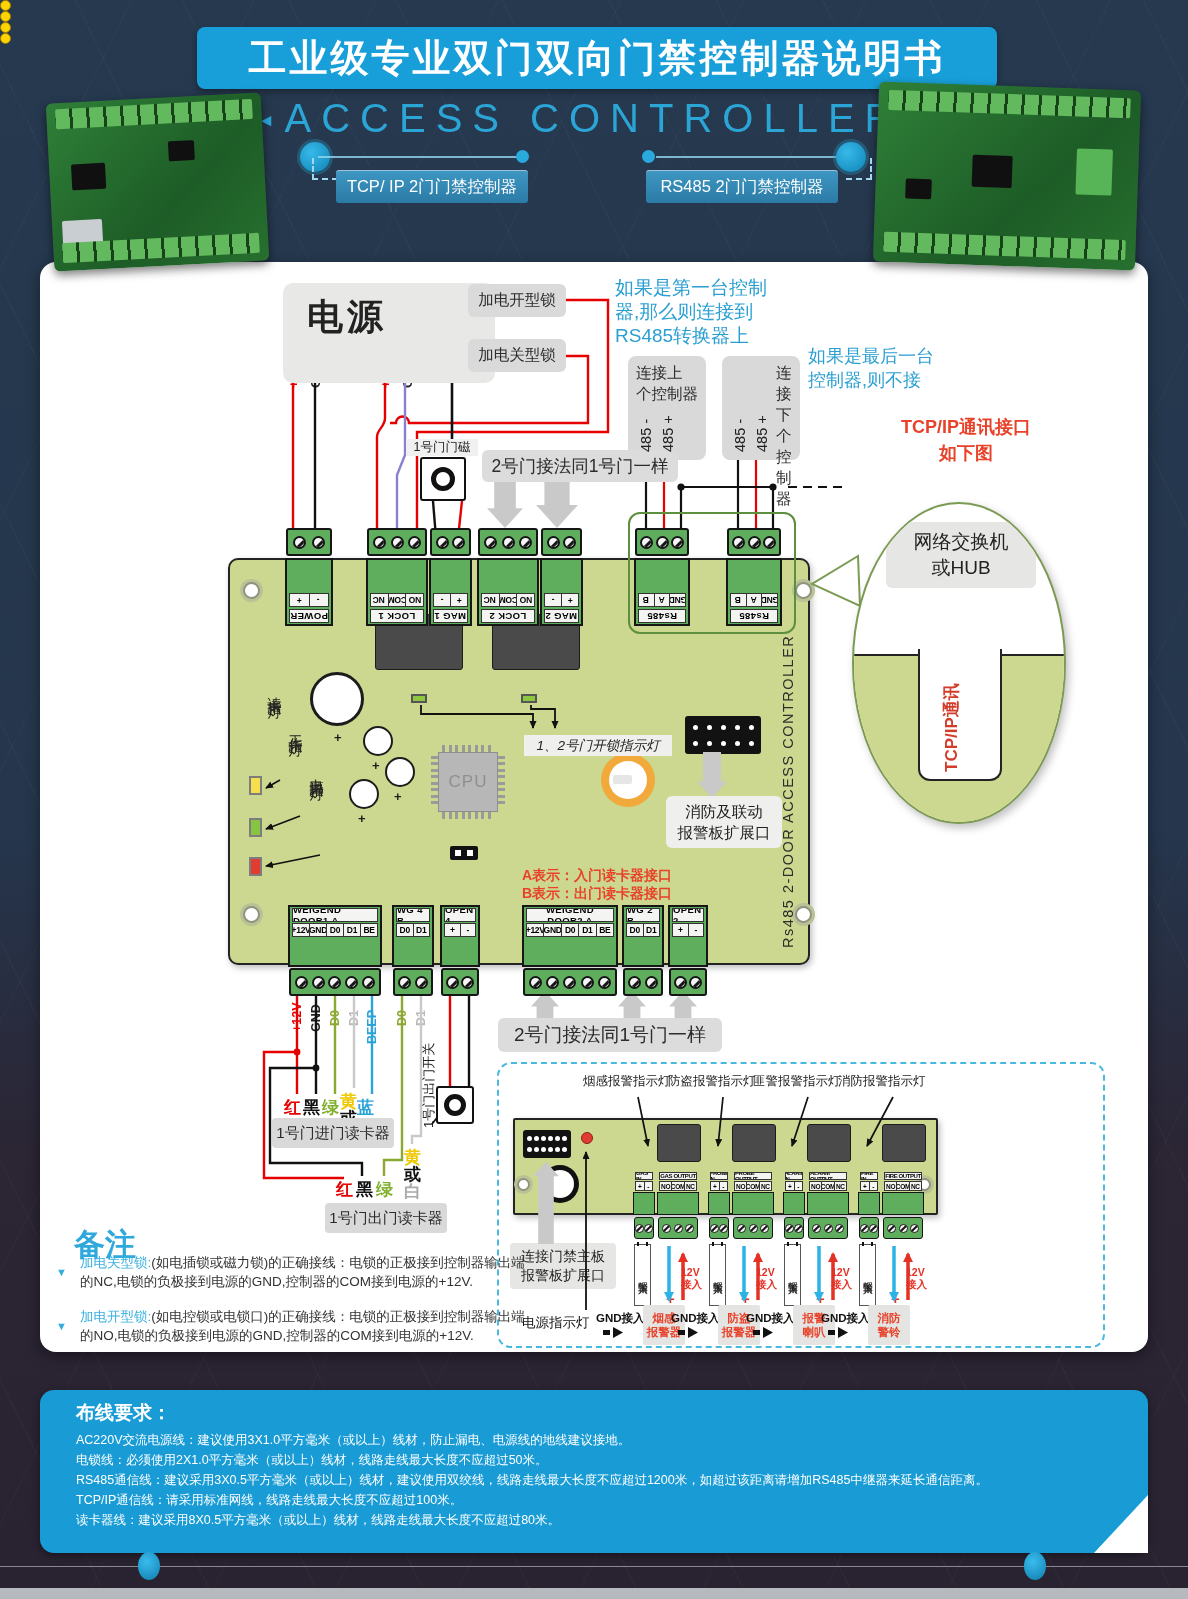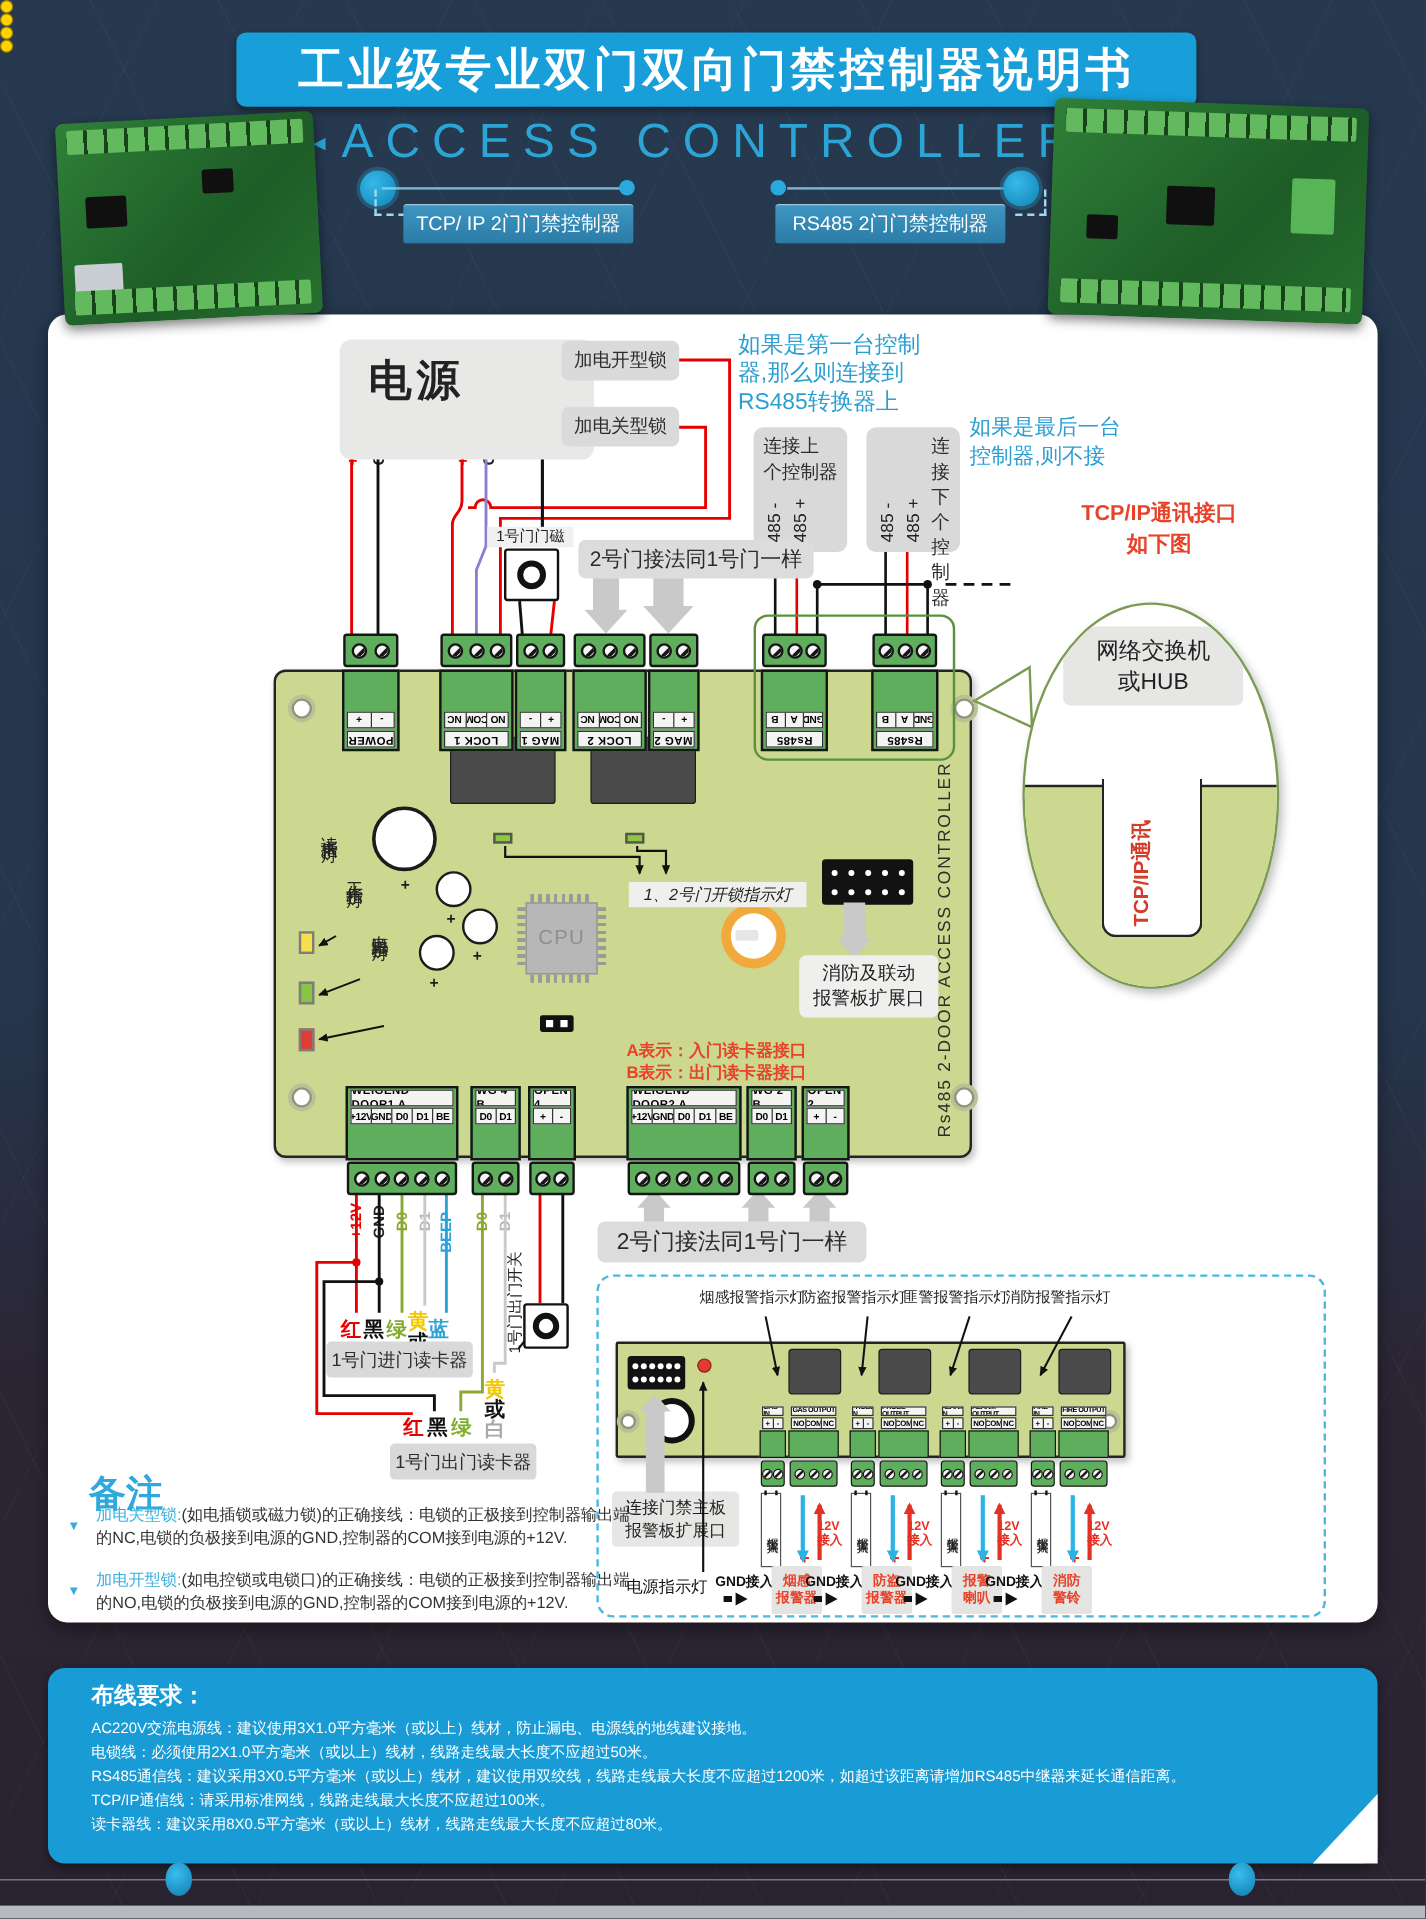--- a/index.html
+++ b/index.html
@@ -643,21 +643,21 @@
           <span>+</span>
           <span>-</span>
         </div>
       </div>
       <div class="bg-screws" style="top: 63px;">
         <span class="screw"></span>
         <span class="screw"></span>
       </div>
     </div>
     <div class="bg" style="left:522px;top:905px;width:96px;height:90px;">
-      <div class="bg-block" style="top: 0px; height: 62px;">
+      <div class="bg-block" style="top: 0px; height: 62px; text-align: center;">
         <div class="strip name" style="top: 1px;">WEIGEND DOOR2 A</div>
         <div class="strip" style="top: 16px;">
           <span>+12V</span>
           <span>GND</span>
           <span>D0</span>
           <span>D1</span>
           <span>BE</span>
         </div>
       </div>
       <div class="bg-screws" style="top: 63px;">

